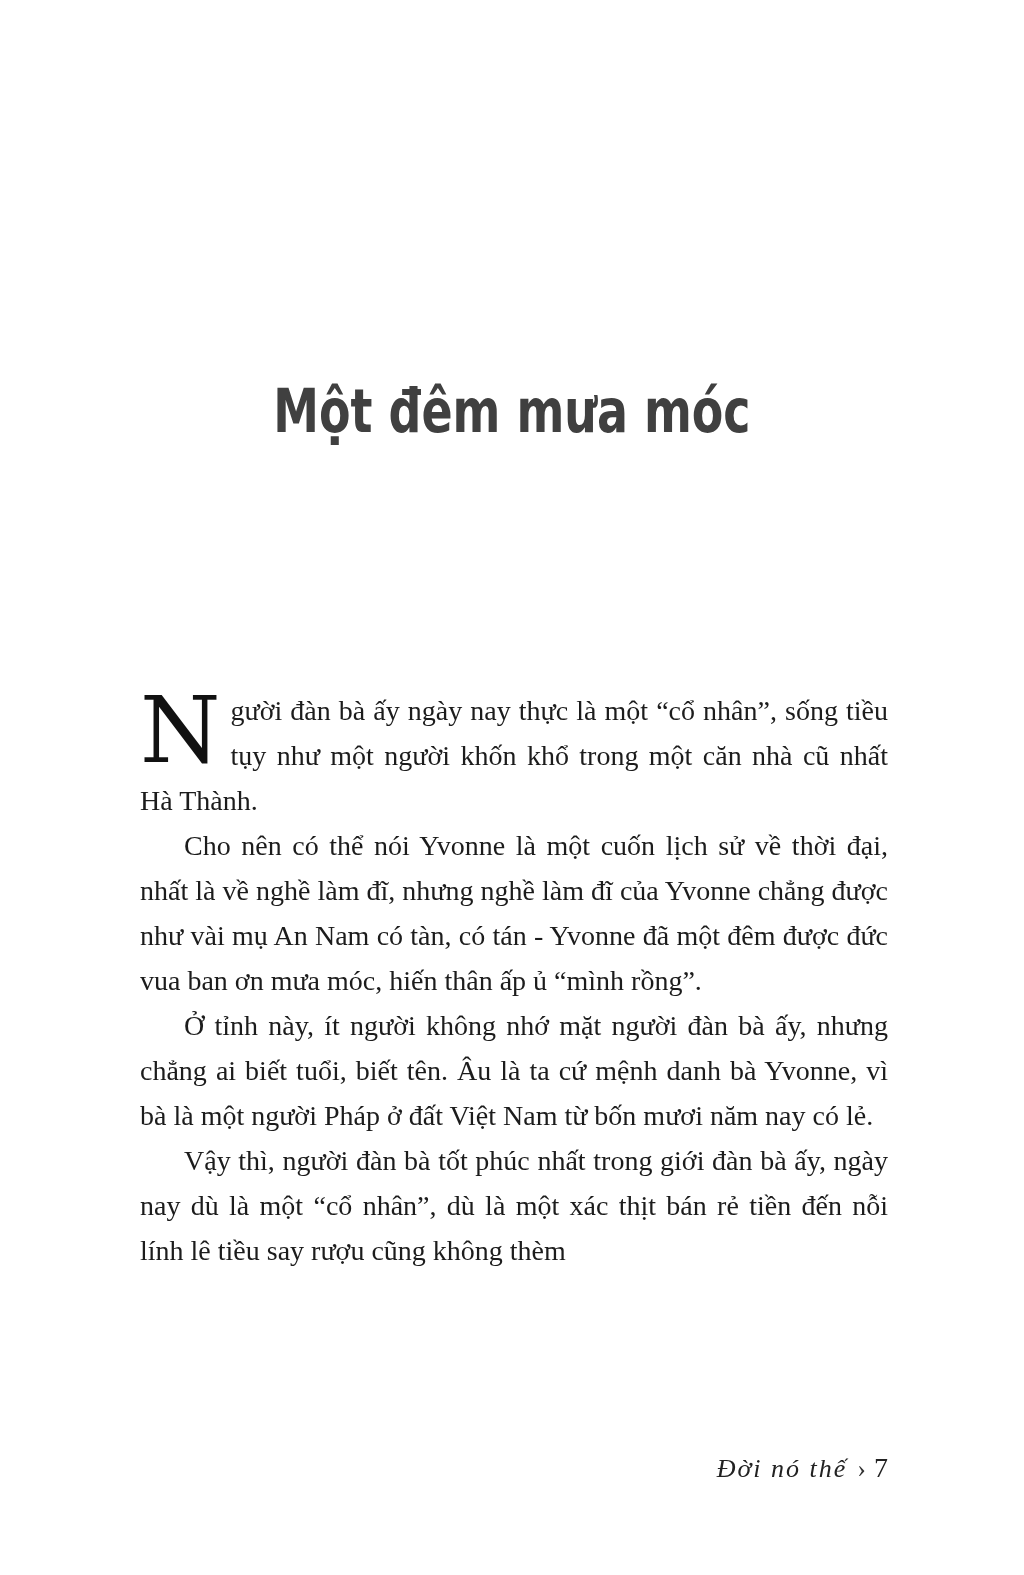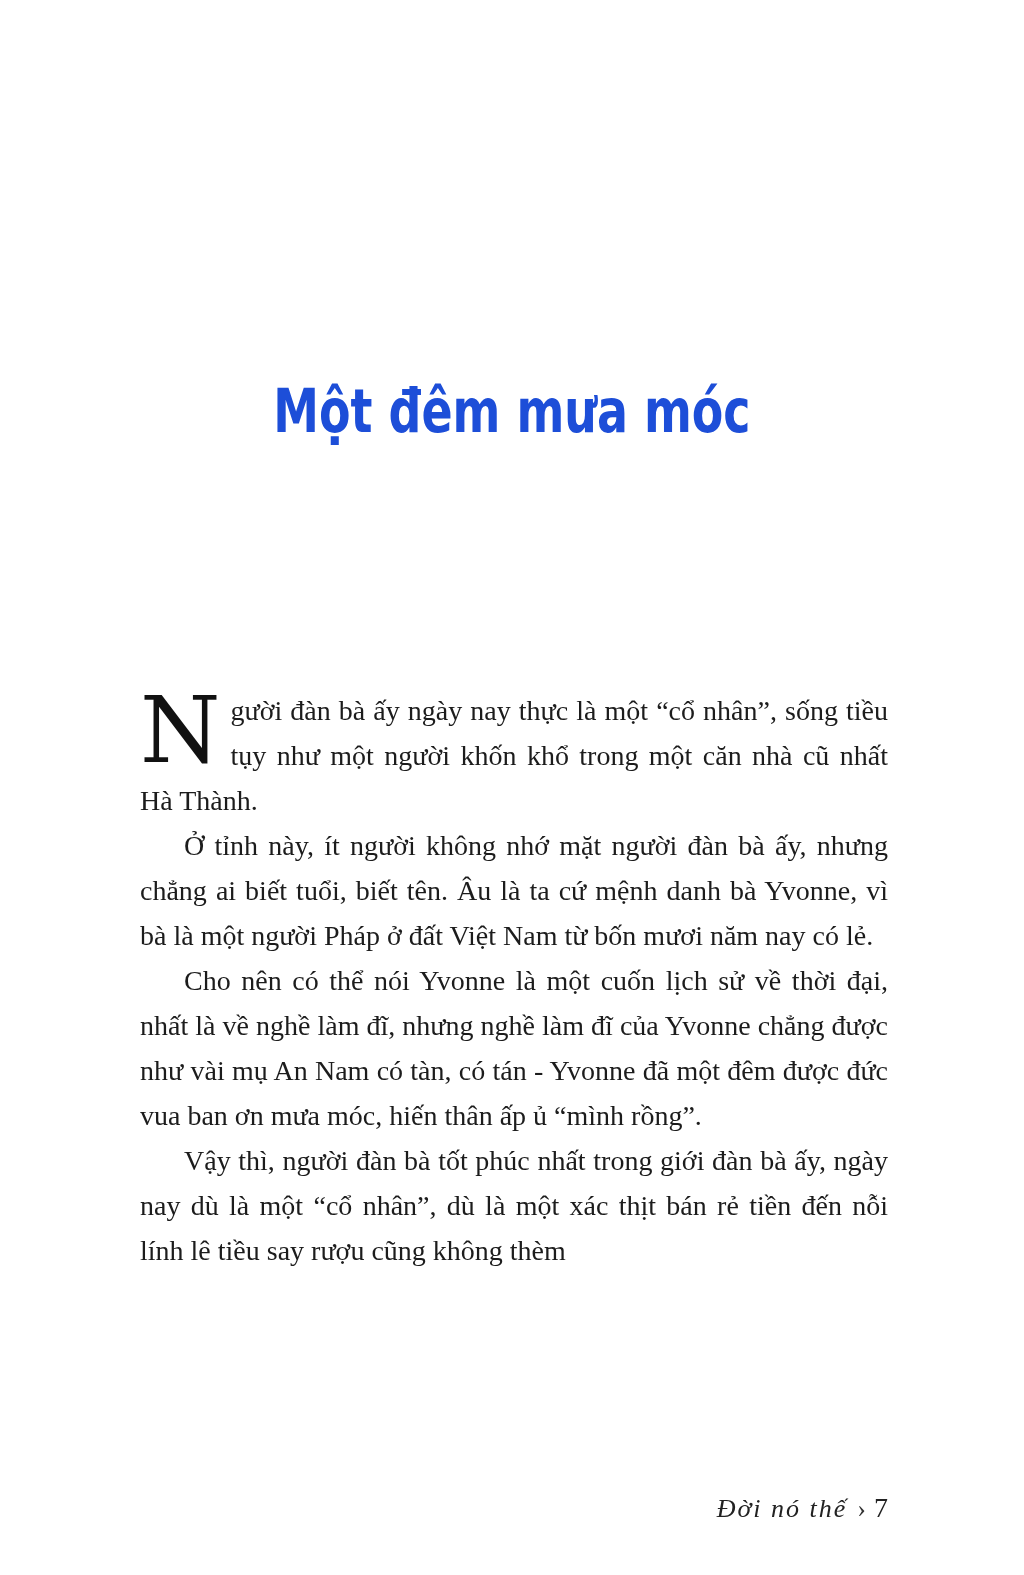--- a/index.html
+++ b/index.html
@@ -19,21 +19,21 @@
   .chapter-title {
     position: absolute;
     top: 378px;
     left: 0;
     width: 100%;
     text-align: center;
     font-family: "DejaVu Sans", sans-serif;
     font-weight: bold;
     font-size: 56px;
     letter-spacing: 0px;
-    color: #1d4ed8;
+    color: #404040;
   }
   .chapter-title .inner {
     display: inline-block;
     transform: scale(0.82, 1.08);
     transform-origin: center;
   }
   .body-text {
     position: absolute;
     top: 688px;
     left: 140px;
@@ -58,21 +58,20 @@
     padding: 6px 10px 0 0;
     color: #111111;
   }
   .footer {
     position: absolute;
     top: 1452px;
     right: 136px;
     font-size: 26px;
     color: #222222;
     white-space: nowrap;
-    margin-top: 40px;
   }
   .footer .running-title {
     font-style: italic;
     letter-spacing: 2px;
   }
   .footer .separator {
     padding: 0 8px 0 10px;
     color: #333333;
   }
   .footer .page-number {
@@ -83,22 +82,22 @@
 <body>
 
 <div class="page">
 
   <div class="chapter-title">
     <span class="inner">Một đêm mưa móc</span>
   </div>
 
   <div class="body-text">
       <p class="para first"><span class="dropcap">N</span>gười đàn bà ấy ngày nay thực là một “cổ nhân”, sống tiều tụy như một người khốn khổ trong một căn nhà cũ nhất Hà Thành.</p>
+      <p class="para">Cho nên có thể nói Yvonne là một cuốn lịch sử về thời đại, nhất là về nghề làm đĩ, nhưng nghề làm đĩ của Yvonne chẳng được như vài mụ An Nam có tàn, có tán - Yvonne đã một đêm được đức vua ban ơn mưa móc, hiến thân ấp ủ “mình rồng”.</p>
       <p class="para">Ở tỉnh này, ít người không nhớ mặt người đàn bà ấy, nhưng chẳng ai biết tuổi, biết tên. Âu là ta cứ mệnh danh bà Yvonne, vì bà là một người Pháp ở đất Việt Nam từ bốn mươi năm nay có lẻ.</p>
-      <p class="para">Cho nên có thể nói Yvonne là một cuốn lịch sử về thời đại, nhất là về nghề làm đĩ, nhưng nghề làm đĩ của Yvonne chẳng được như vài mụ An Nam có tàn, có tán - Yvonne đã một đêm được đức vua ban ơn mưa móc, hiến thân ấp ủ “mình rồng”.</p>
       <p class="para">Vậy thì, người đàn bà tốt phúc nhất trong giới đàn bà ấy, ngày nay dù là một “cổ nhân”, dù là một xác thịt bán rẻ tiền đến nỗi lính lê tiều say rượu cũng không thèm</p>
     </div>
 
   <div class="footer">
     <span class="running-title">Đời nó thế</span><span class="separator">›</span><span class="page-number">7</span>
   </div>
 
 </div>
 
 </body></html>

